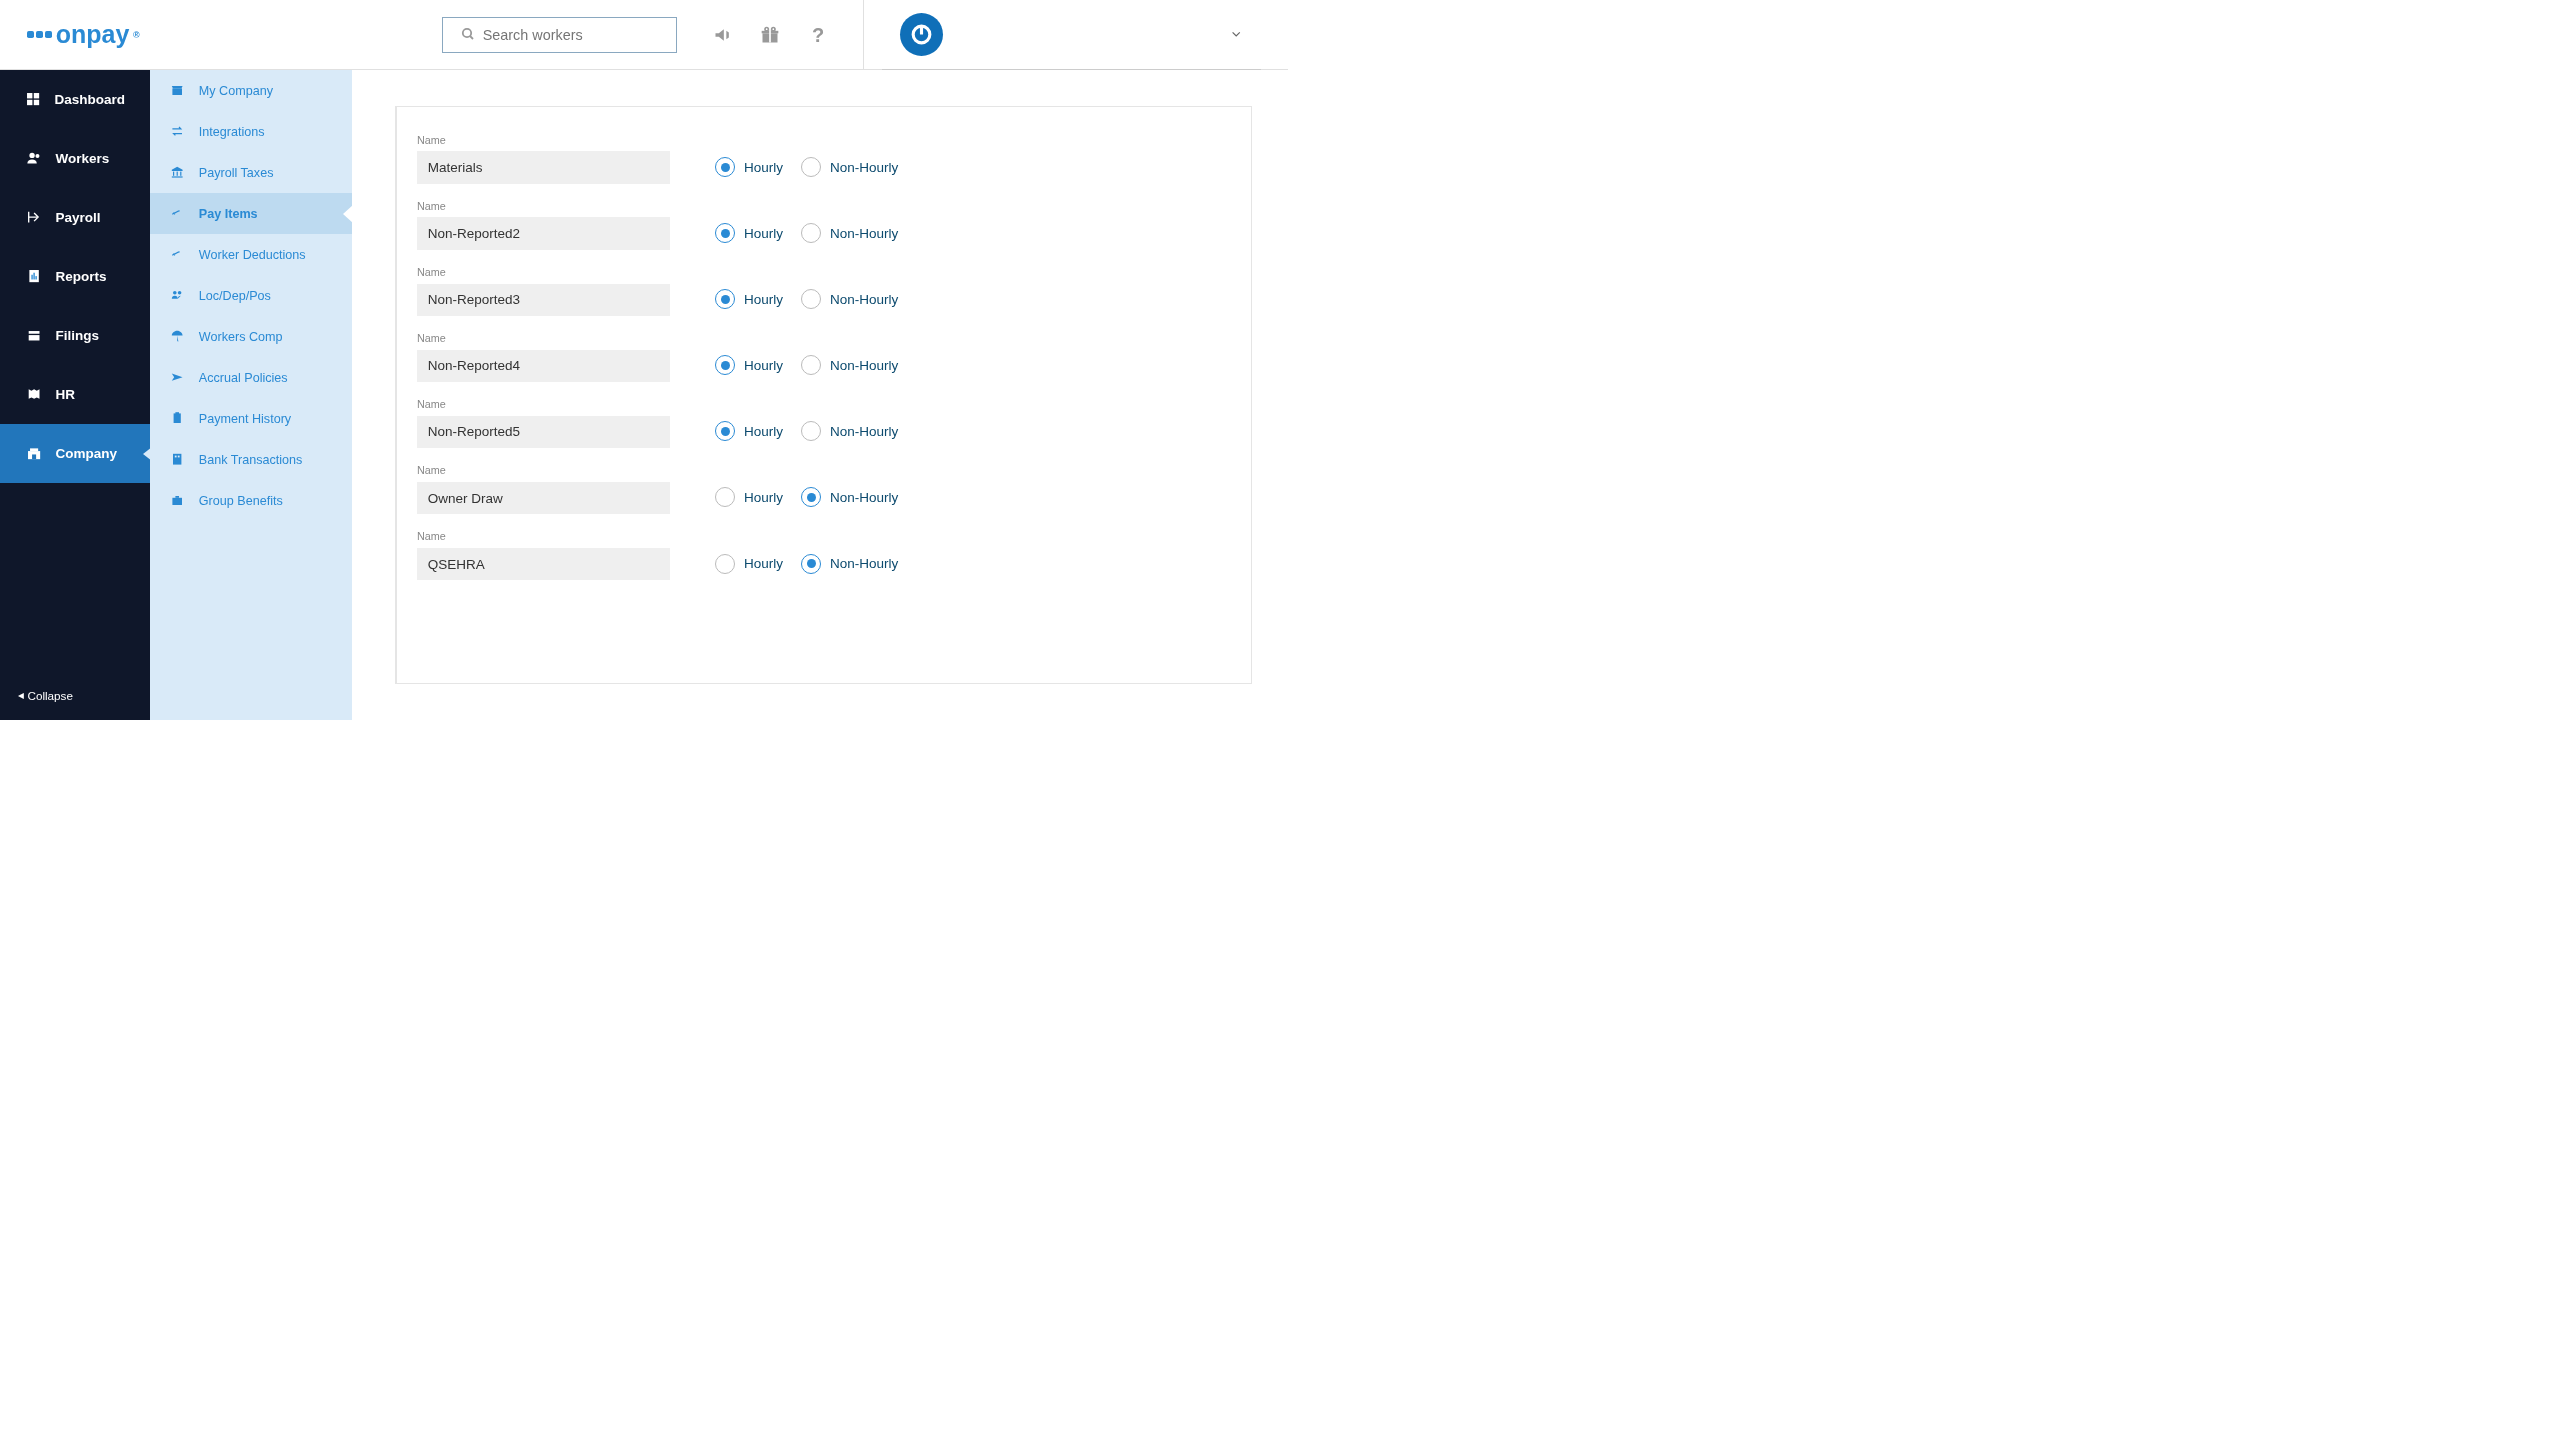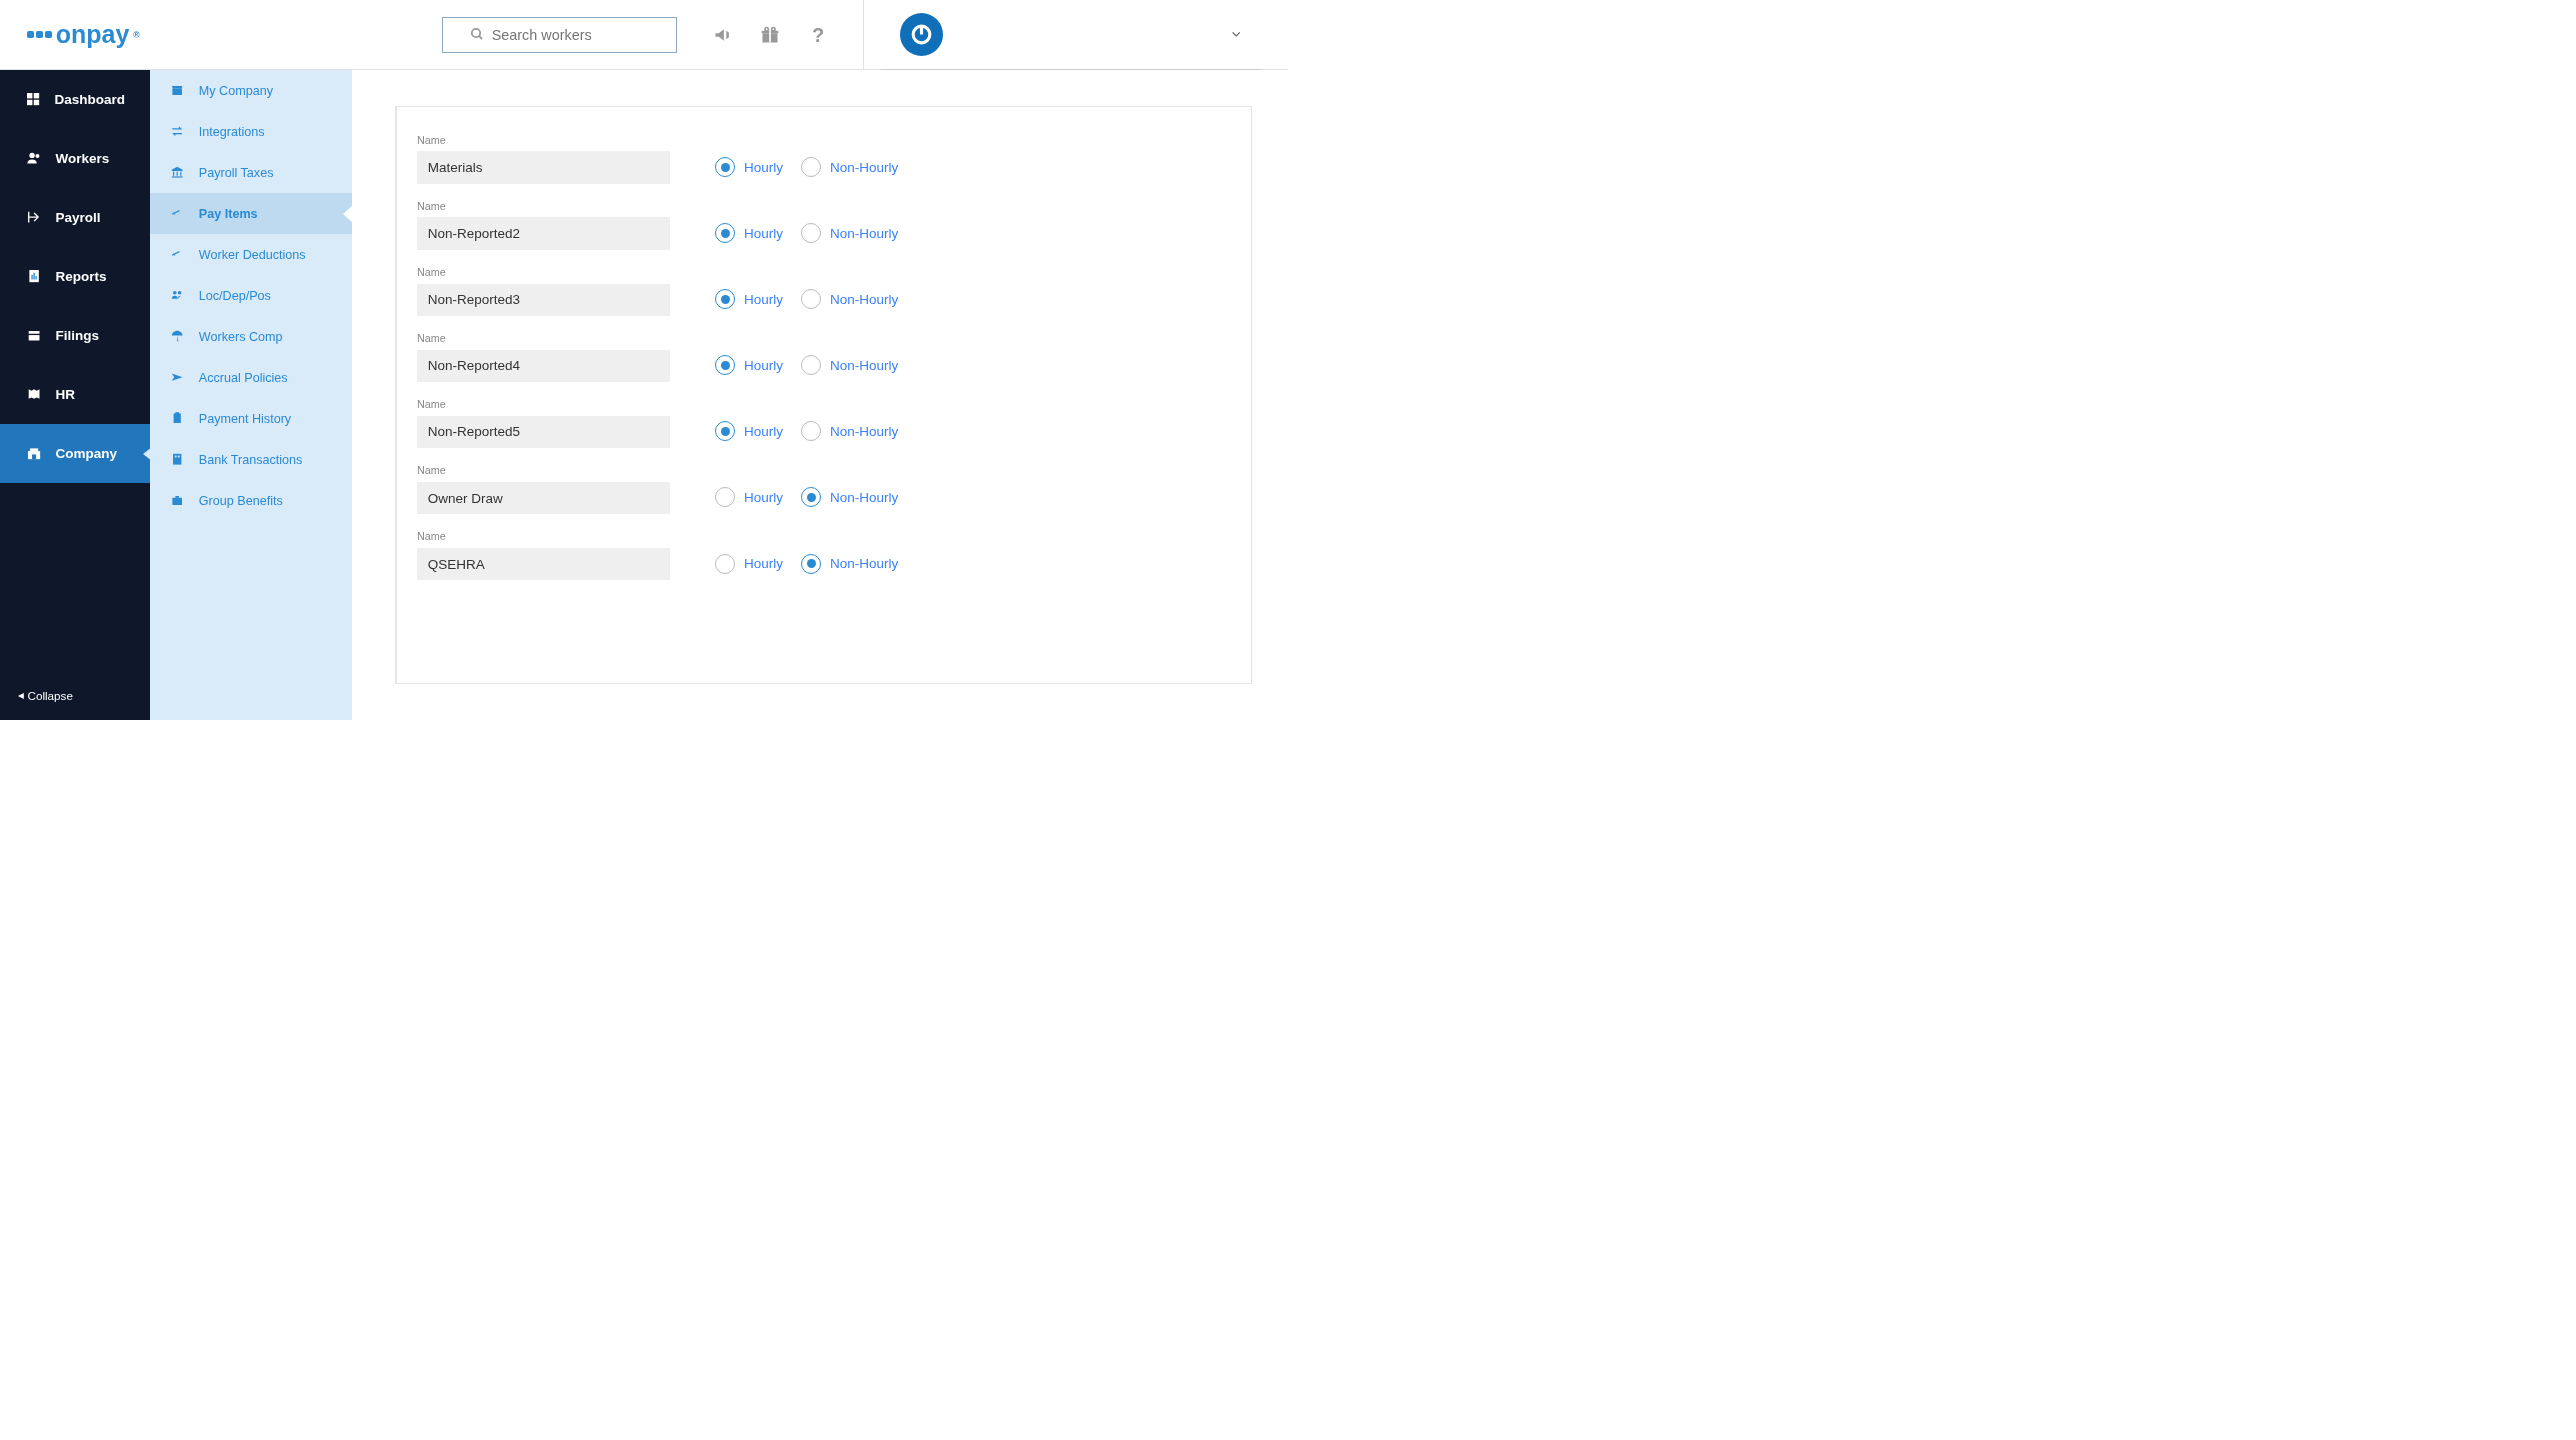--- a/index.html
+++ b/index.html
@@ -3,21 +3,21 @@
 <meta charset="utf-8">
 <style>
 * { margin: 0; padding: 0; box-sizing: border-box; font-family: -apple-system, BlinkMacSystemFont, "Segoe UI", sans-serif; }
 body { background: #fff; width: 1288px; height: 720px; overflow: hidden; }
 
 .header { height: 70px; display: flex; align-items: center; border-bottom: 0.9px solid #e0e0e0; padding: 0 27px; gap: 18px; }
 .logo { display: flex; align-items: center; gap: 3.6px; color: #2a8ad4; font-size: 25px; font-weight: 600; }
 .logo-dots { display: flex; gap: 1.8px; align-items: flex-end; }
 .logo-dot { width: 7.2px; height: 7.2px; background: #2a8ad4; border-radius: 1.8px; }
 .spacer { flex: 1; }
-.search-box { width: 235px; height: 36px; border: 0.9px solid #8aa8c0; display: flex; align-items: center; padding: 0 27px; gap: 7.2px; }
+.search-box { width: 235px; height: 36px; border: 0.9px solid #8aa8c0; display: flex; align-items: center; padding: 0 18px; gap: 7.2px; }
 .search-box input { border: none; outline: none; font-size: 14.4px; color: #888; width: 100%; background: transparent; }
 .header-icons { display: flex; align-items: center; gap: 27px; margin-left: 18px; }
 .header-icon { color: #999; cursor: pointer; }
 .divider-v { width: 0.9px; height: 70px; background: #e0e0e0; margin-left: 18px; }
 .avatar-section { display: flex; align-items: center; width: 379px; padding: 0 18px; justify-content: space-between; border-bottom: 0.9px solid #ccc; height: 70px; }
 .avatar-circle { width: 43px; height: 43px; border-radius: 50%; background: #0f6fb8; display: flex; align-items: center; justify-content: center; }
 .chevron-down { color: #666; cursor: pointer; }
 
 .layout { display: flex; height: calc(100% - 70px); }
 .sidebar-main { width: 150px; background: #0f172a; display: flex; flex-direction: column; }
@@ -42,21 +42,21 @@
 .form-area { flex: 1; border-left: 0.9px solid #e5e5e5; padding: 27px 20px; }
 .pay-item-row { display: flex; align-items: center; gap: 45px; margin-bottom: 16.2px; }
 .name-group { display: flex; flex-direction: column; gap: 5.4px; }
 .name-label { font-size: 10.8px; color: #888; }
 .name-input { width: 253px; height: 32.5px; background: #efefef; border: none; padding: 0 10.8px; font-size: 13.5px; color: #333; }
 .radio-group { display: flex; align-items: center; gap: 18px; margin-top: 16.2px; }
 .radio-wrap { display: flex; align-items: center; gap: 9px; }
 .radio-circle { width: 20px; height: 20px; border: 1.8px solid #bbb; border-radius: 50%; display: flex; align-items: center; justify-content: center; cursor: pointer; }
 .radio-circle.checked { border-color: #2a8ad4; }
 .radio-circle.checked::after { content: ''; width: 9px; height: 9px; background: #2a8ad4; border-radius: 50%; }
-.radio-label { font-size: 13.5px; color: #3b82f6; }
+.radio-label { font-size: 13.5px; color: #0c4a6e; }
 
 svg { display: block; }
 </style>
 </head>
 <body>
 
 <div class="header">
   <div class="logo">
     <span class="logo-dots">
       <span class="logo-dot"></span>

